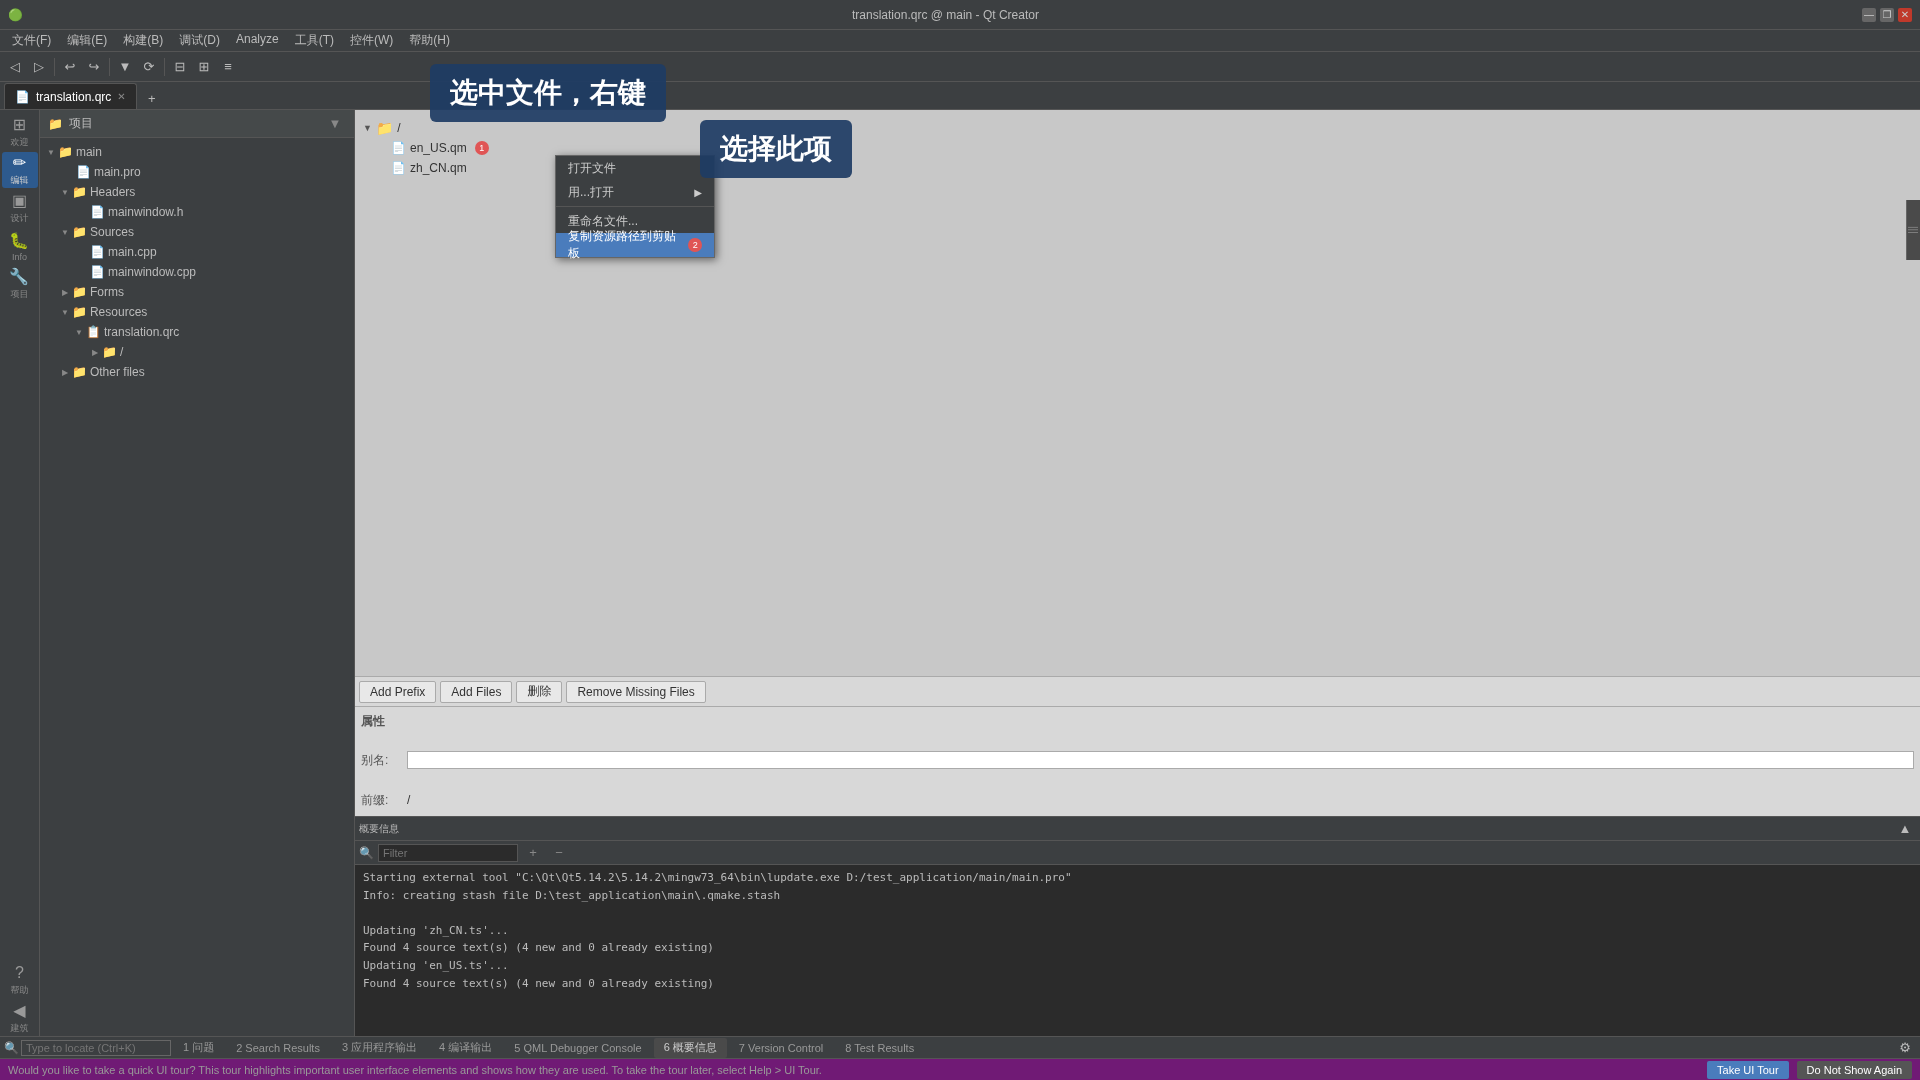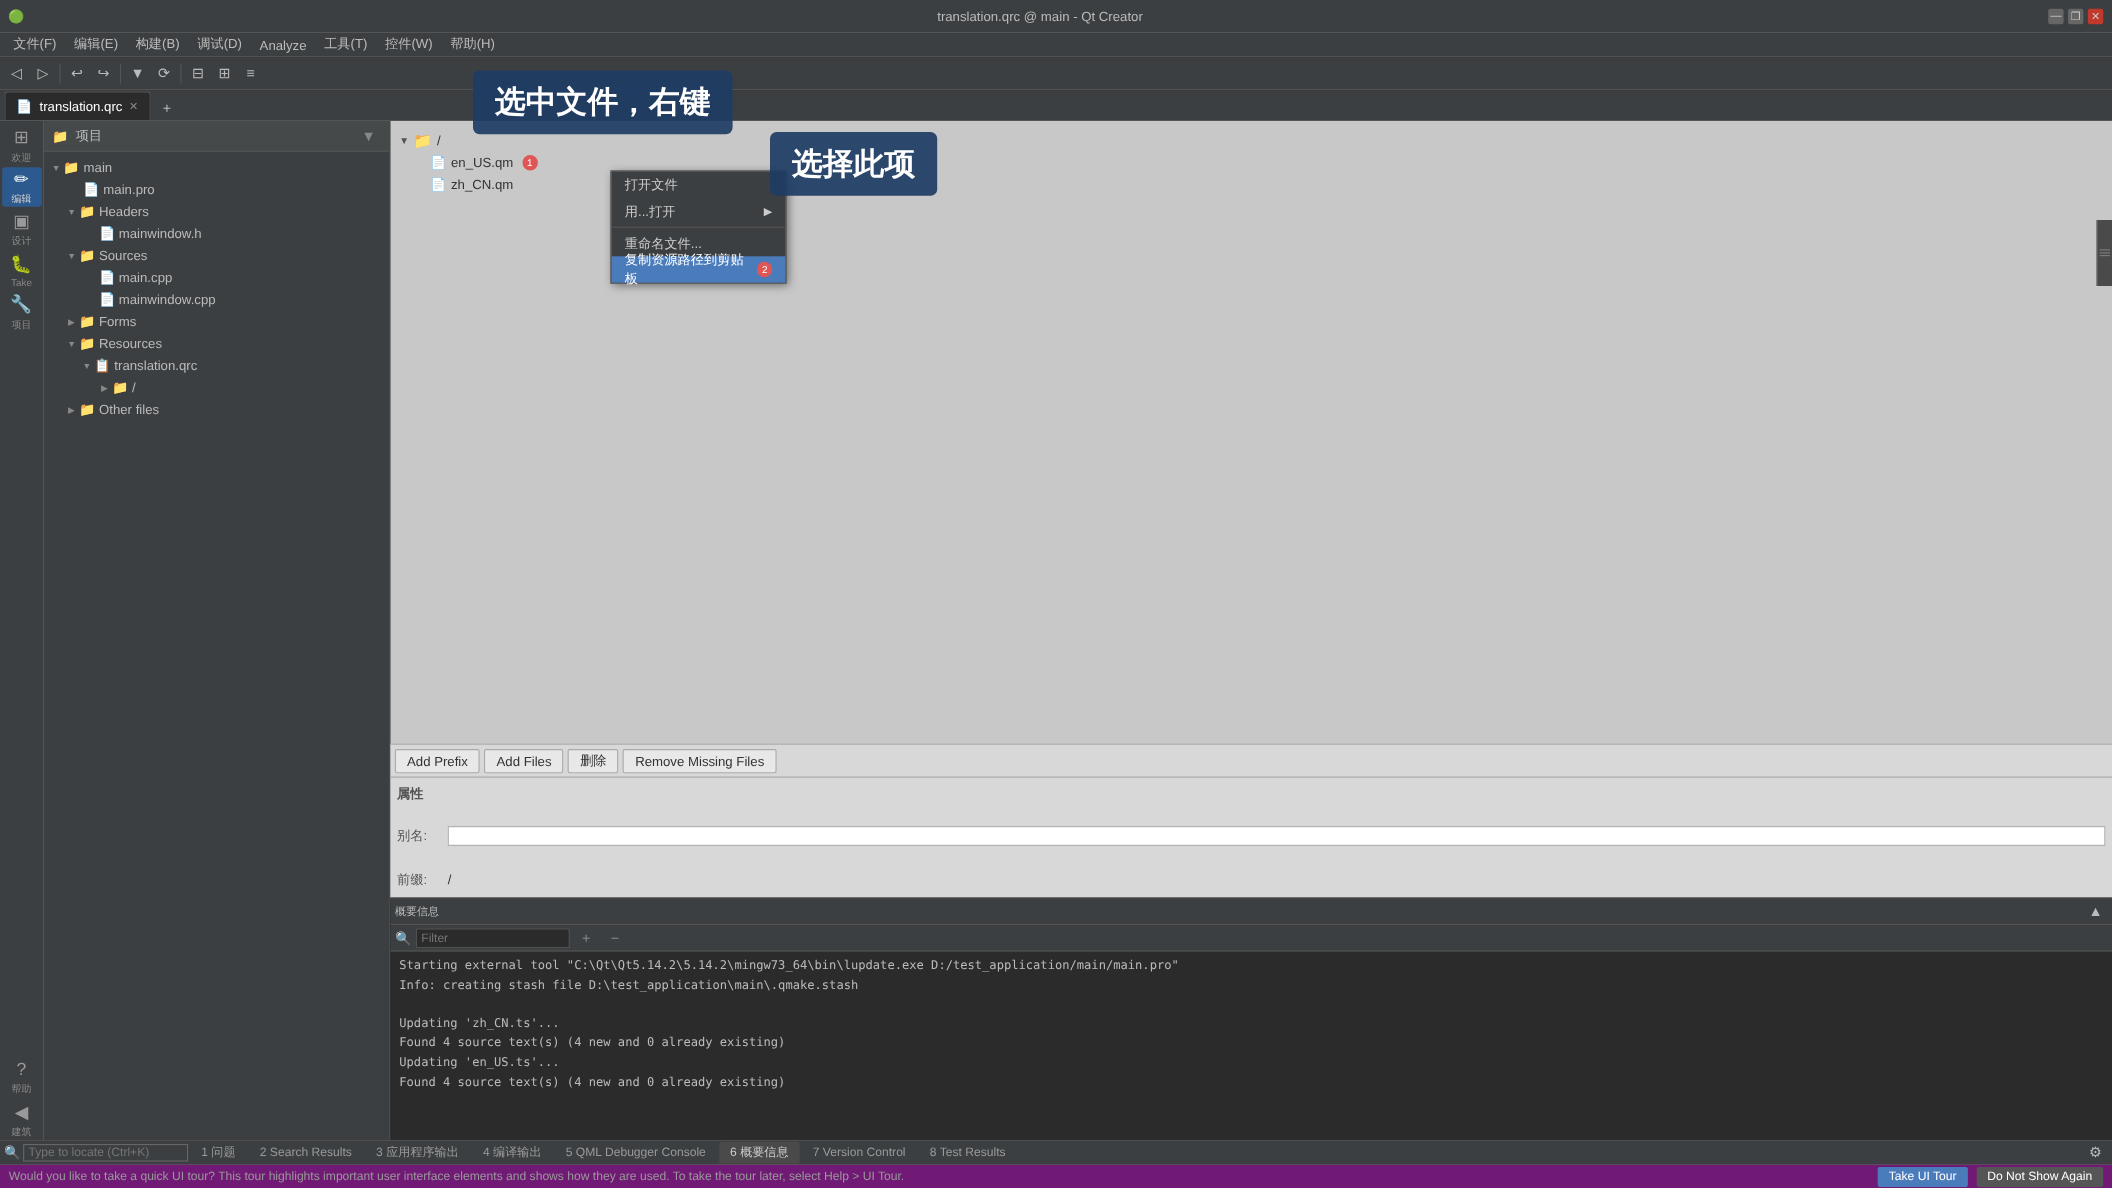--- a/index.html
+++ b/index.html
@@ -34,21 +34,20 @@
       cursor: pointer;
       display: flex; align-items: center; justify-content: center;
       font-size: 10px; color: #ccc;
     }
 
     
     #menubar {
       height: 22px;
       background: #3c3f41;
       display: flex;
-      align-items: center;
       padding: 0 4px;
       border-bottom: 1px solid #555;
       color: #bbb;
       font-size: 12px;
     }
     .menu-item {
       padding: 2px 8px;
       cursor: pointer;
       border-radius: 2px;
     }
@@ -470,21 +469,21 @@
     <div class="side-icon" style="background:#2d5a8e; color:#fff;">
       <span class="icon-sym">✏</span>
       <span class="icon-label" style="color:#ccc;">编辑</span>
     </div>
     <div class="side-icon">
       <span class="icon-sym">▣</span>
       <span class="icon-label">设计</span>
     </div>
     <div class="side-icon">
       <span class="icon-sym">🐛</span>
-      <span class="icon-label">Take</span>
+      <span class="icon-label">Info</span>
     </div>
     <div class="side-icon">
       <span class="icon-sym">🔧</span>
       <span class="icon-label">项目</span>
     </div>
     <div style="flex:1;"></div>
     <div class="side-icon">
       <span class="icon-sym">?</span>
       <span class="icon-label">帮助</span>
     </div>

